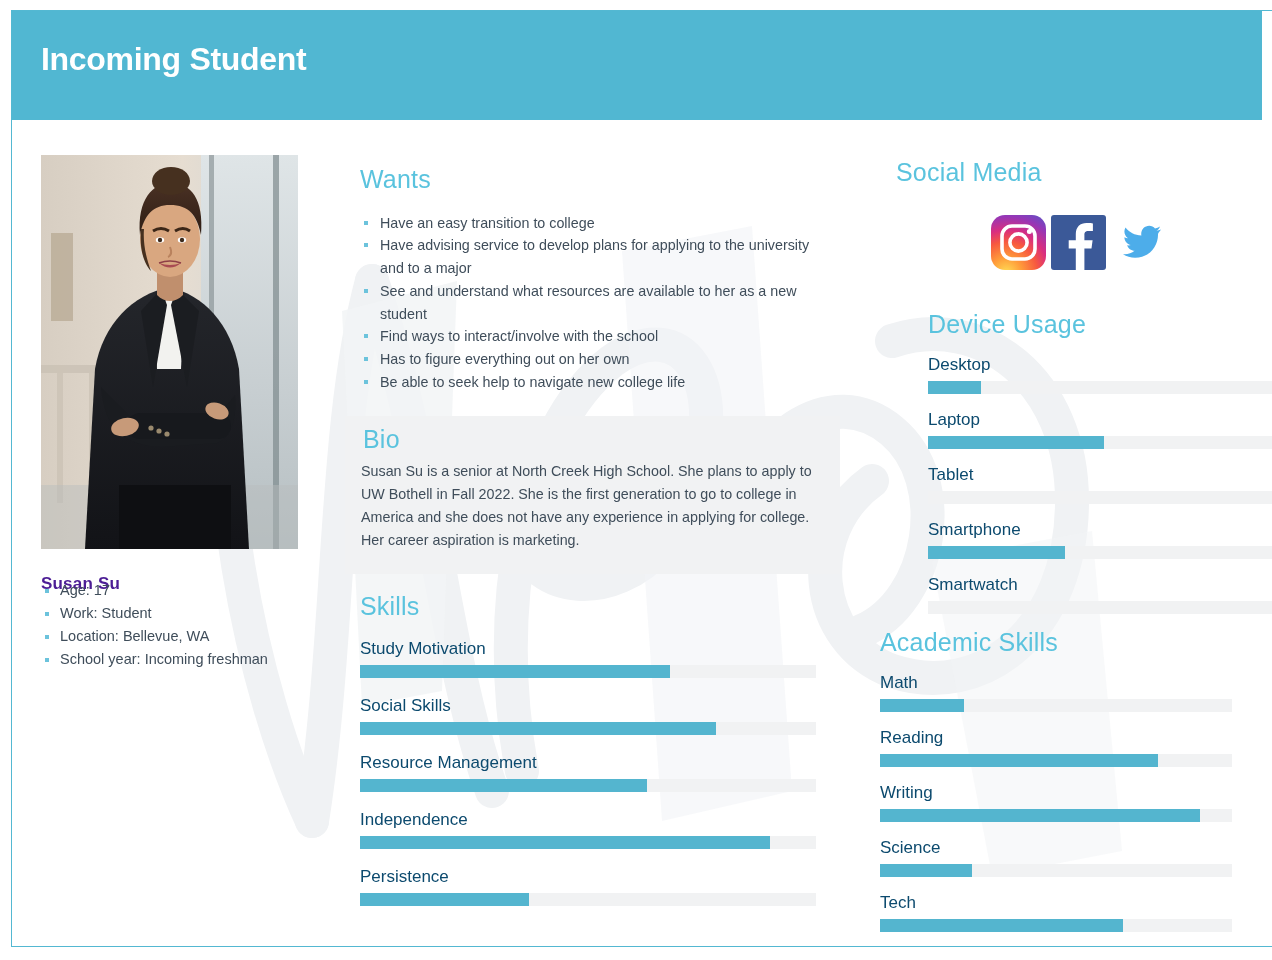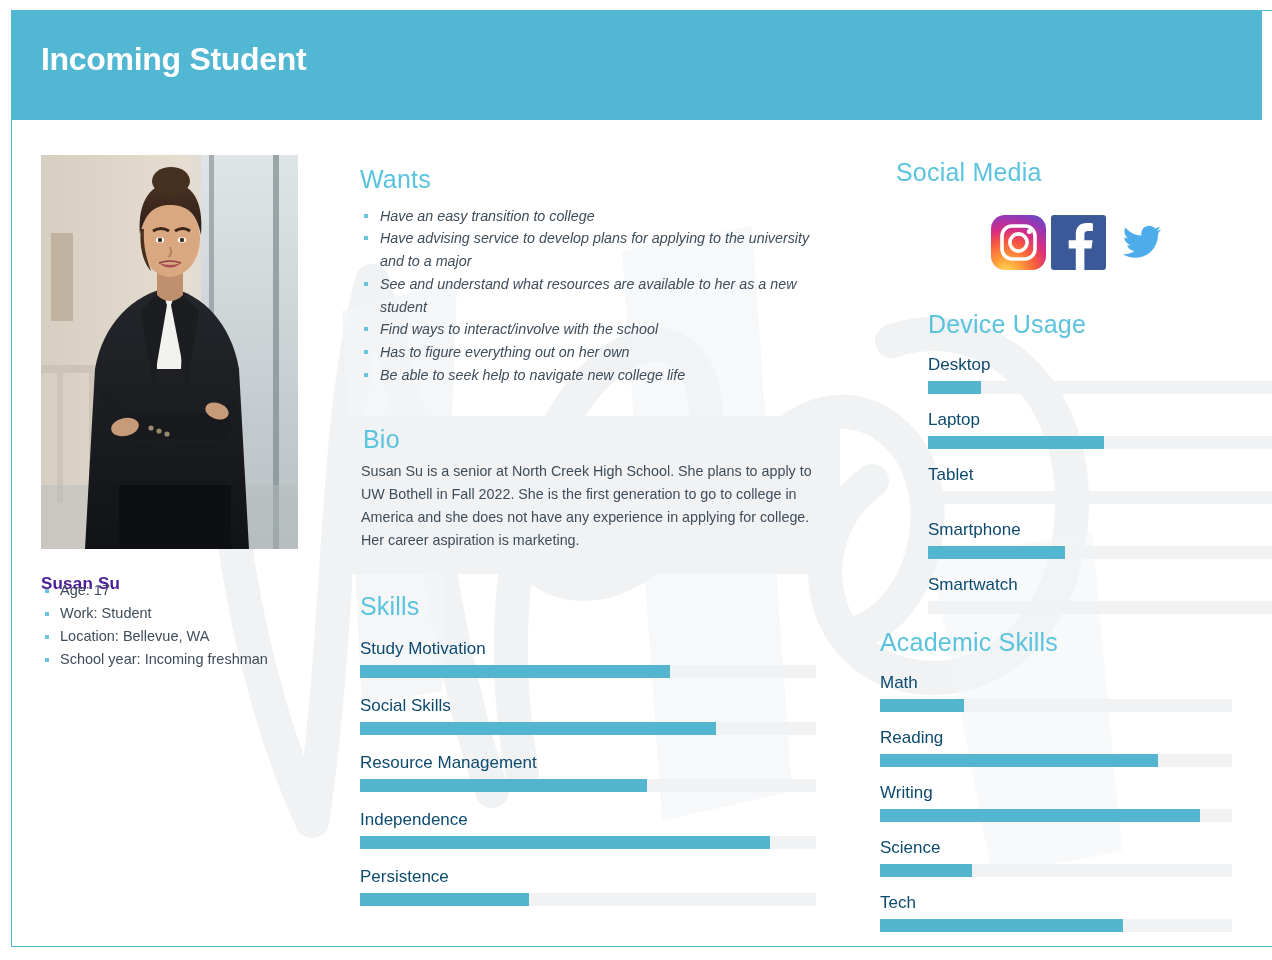--- a/index.html
+++ b/index.html
@@ -115,21 +115,21 @@
 
   .sec-title {
     font-size: 25px;
     font-weight: normal;
     color: #5ac3de;
     letter-spacing: 0.2px;
     line-height: 1.1;
   }
 
   .wants-block { position: absolute; left: 348px; top: 45px; width: 470px; }
-  .wants-list { margin-top: 11px; list-style: none; font-style: italic; }
+  .wants-list { margin-top: 18px; list-style: none; }
   .wants-list li {
     position: relative;
     padding-left: 20px;
     font-size: 14.3px;
     line-height: 22.8px;
     color: #3f4d5a;
   }
   .wants-list li::before {
     content: "";
     position: absolute;

